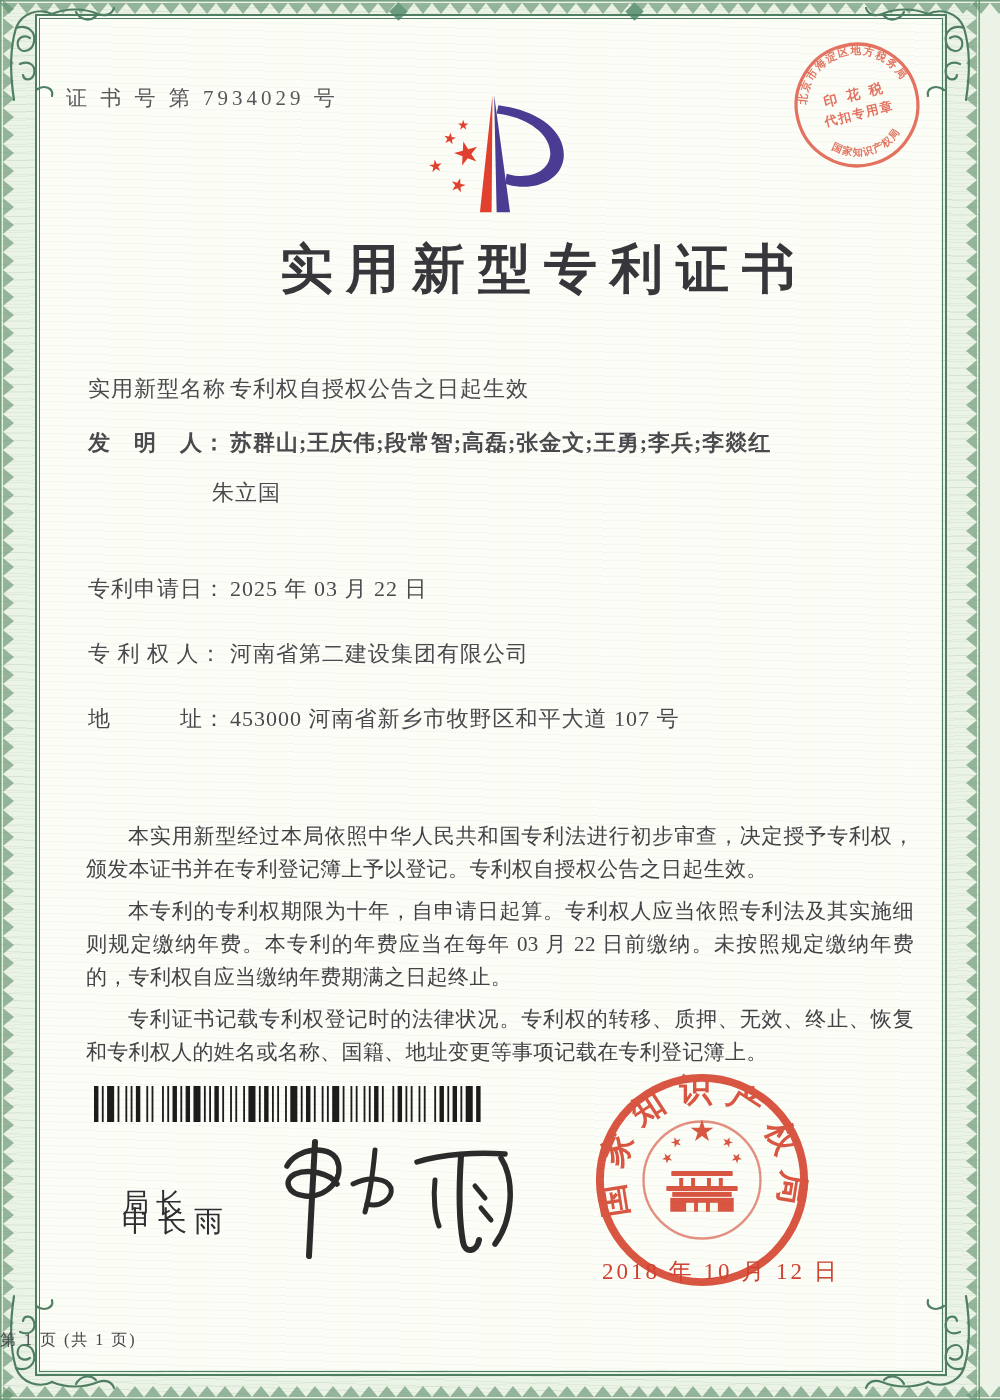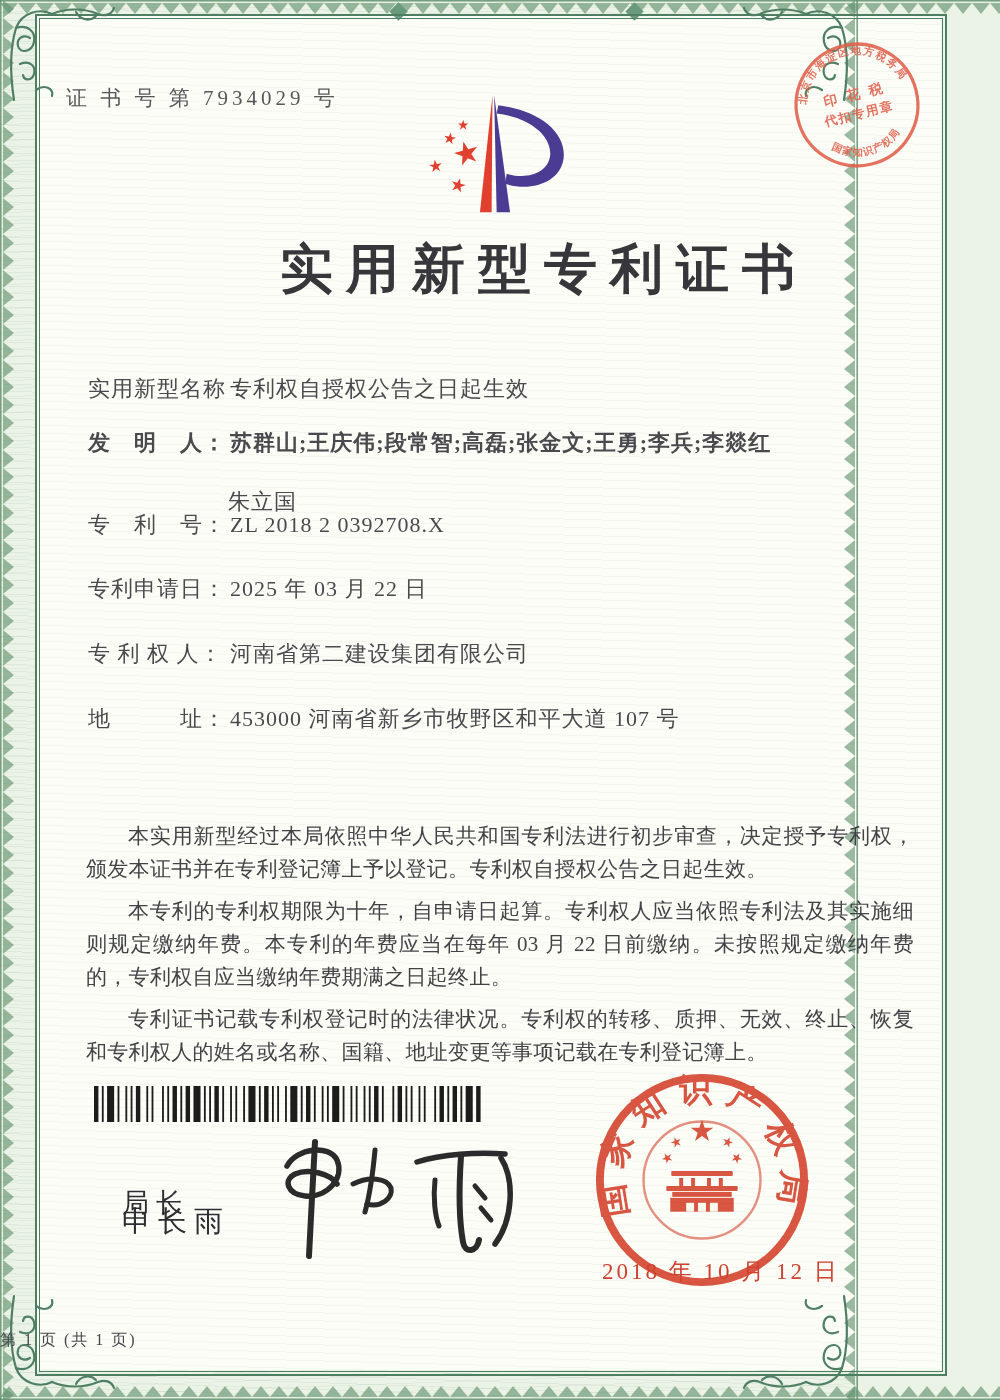--- a/index.html
+++ b/index.html
@@ -1,18 +1,18 @@
 <!DOCTYPE html>
 <html><head>
 <meta charset="utf-8">
 <style>
   html,body{margin:0;padding:0;}
   body{width:1000px;height:1400px;position:relative;font-family:"Liberation Serif",serif;
        background:#ebf3e7;overflow:hidden;}
-  .page{position:absolute;inset:0;width:858px;height:1400px;
+  .page{position:absolute;inset:0;width:980px;height:1400px;
         background-image:
           repeating-linear-gradient(2deg, rgba(110,150,120,.10) 0 1px, transparent 1px 7px),
           repeating-linear-gradient(-2deg, rgba(110,150,120,.08) 0 1px, transparent 1px 8px);}
   .paper{position:absolute;left:37px;top:16px;width:904px;height:1354px;background:#fbfdf6;
          background-image:
           repeating-linear-gradient(1.5deg, rgba(120,160,130,.06) 0 1px, transparent 1px 8px);}
   .frame-outer{position:absolute;left:35px;top:14px;width:908px;height:1358px;
                border:2px solid #4f7f63;z-index:2;pointer-events:none;}
   .frame-inner{position:absolute;inset:2px;border:1px solid #4f7f63;}
   .edge{position:absolute;z-index:1;opacity:.85;}
@@ -32,21 +32,21 @@
   .cert-number{position:absolute;left:66px;top:84px;font-size:21px;letter-spacing:4px;
                color:#57575a;z-index:3;}
   .logo{position:absolute;left:408px;top:76px;width:184px;height:152px;z-index:3;}
   .tax-stamp{position:absolute;left:786px;top:34px;width:142px;height:142px;z-index:4;
              transform:rotate(-14deg);opacity:.88;}
   .title{position:absolute;left:0;width:1000px;top:234px;text-align:center;font-size:53px;
          font-weight:bold;letter-spacing:13px;color:#37373b;z-index:3;margin-left:44px;}
   .row{position:absolute;left:88px;font-size:22px;color:#4a4a4e;letter-spacing:1px;
        white-space:nowrap;z-index:3;}
   .row .lbl{display:inline-block;width:142px;}
-  .row.r1{top:374px;} .row.r2{top:428px;font-weight:bold;} .row.r2b{top:478px;left:228px;margin-top:9px;}
+  .row.r1{top:374px;} .row.r2{top:428px;font-weight:bold;} .row.r2b{top:478px;left:212px;}
   .row.r3{top:510px;} .row.r4{top:574px;} .row.r5{top:639px;} .row.r6{top:704px;}
   .row.r7{top:772px;width:824px;}
   .grant-no{position:absolute;left:464px;top:0;}
   .paras{position:absolute;left:86px;top:820px;width:828px;z-index:3;}
   .paras p{font-size:21px;line-height:33px;text-indent:2em;margin:0 0 9px;
            color:#434347;letter-spacing:.3px;text-align:justify;}
   .barcode{position:absolute;left:94px;top:1086px;z-index:3;}
   .director-label{position:absolute;left:122px;top:1166px;font-size:27px;letter-spacing:7px;
                   color:#2e2e32;font-family:"Liberation Sans",sans-serif;z-index:3;margin-top:19px;}
   .director-name{position:absolute;left:122px;top:1202px;font-size:29px;letter-spacing:7px;
@@ -168,23 +168,20 @@
   <div class="title">实用新型专利证书</div>
 
   <div class="row r1">
     <span class="lbl">实用新型名称：</span><span>专利权自授权公告之日起生效</span>
   </div>
   <div class="row r2">
     <span class="lbl">发　明　人：</span><span>苏群山;王庆伟;段常智;高磊;张金文;王勇;李兵;李燚红</span>
   </div>
   <div class="row r2b">
     <span>朱立国</span>
-  </div>
-  <div class="row r3">
-    <span class="lbl">专　利　号：</span><span>ZL 2018 2 0392708.X</span>
   </div>
   <div class="row r4">
     <span class="lbl">专利申请日：</span><span>2025 年 03 月 22 日</span>
   </div>
   <div class="row r5">
     <span class="lbl">专 利 权 人：</span><span>河南省第二建设集团有限公司</span>
   </div>
   <div class="row r6">
     <span class="lbl">地　　　址：</span><span>453000  河南省新乡市牧野区和平大道 107 号</span>
   </div>

